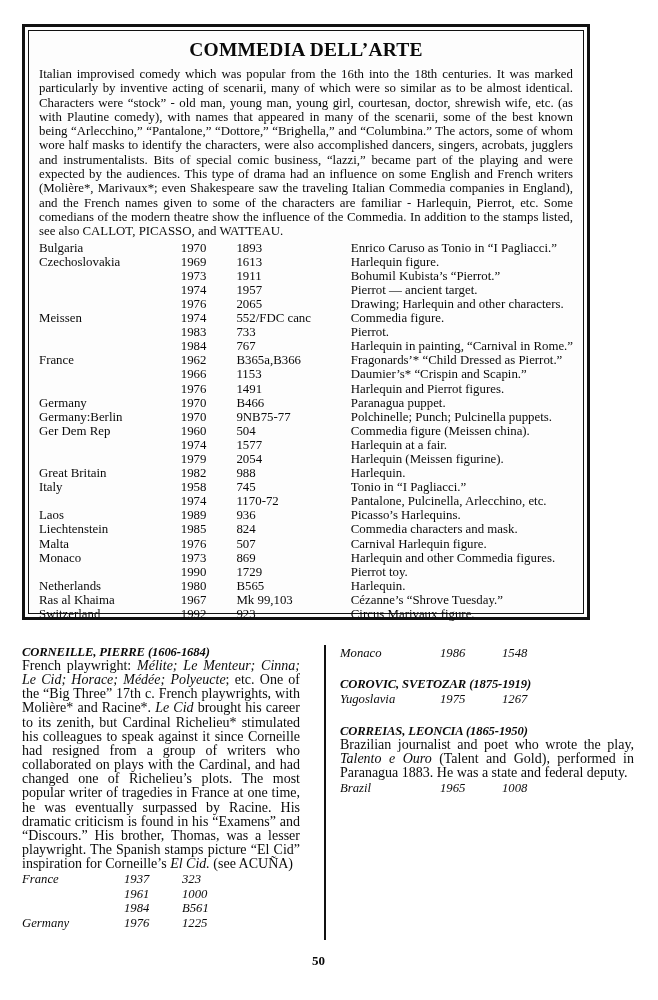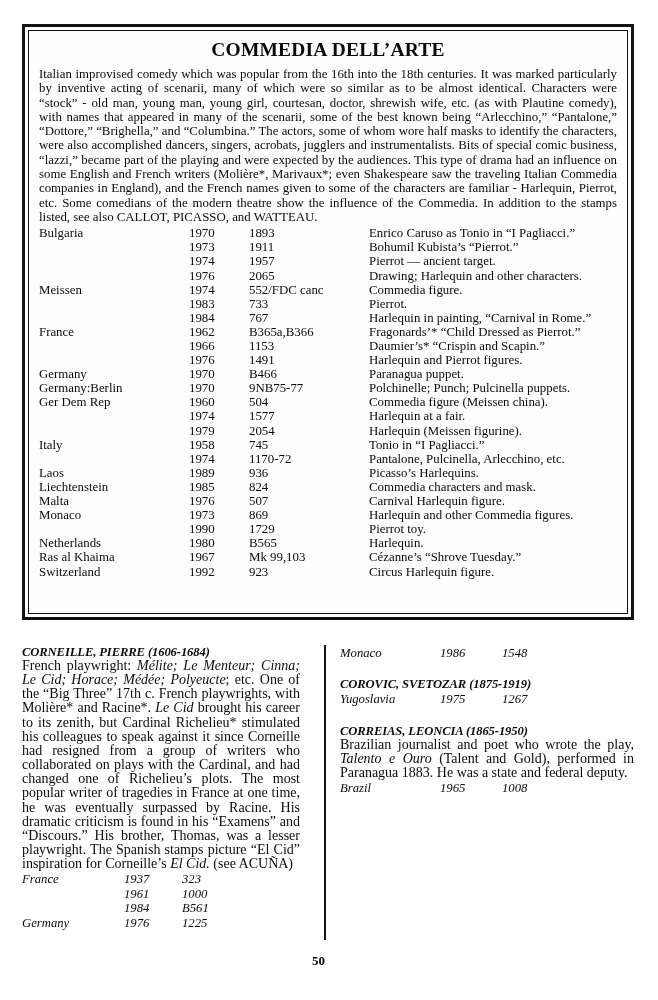--- a/index.html
+++ b/index.html
@@ -14,21 +14,21 @@
     font-family: "Liberation Serif", "DejaVu Serif", serif;
     color: #0a0a0a;
     overflow: hidden;
   }
 
   
   #entry-box {
     position: absolute;
     left: 22px;
     top: 24px;
-    width: 612px;
+    width: 568px;
     height: 596px;
     border: 3px solid #111;
     box-sizing: border-box;
     background: #fdfdfd;
   }
   #entry-box-inner {
     position: absolute;
     left: 3px;
     top: 3px;
     right: 3px;
@@ -162,20 +162,26 @@
 
     <table id="stamp-table">
       <tbody id="stamp-table-body">
           <tr>
             <td class="col-country">Bulgaria</td>
             <td class="col-year">1970</td>
             <td class="col-catalog">1893</td>
             <td class="col-desc">Enrico Caruso as Tonio in “I Pagliacci.”</td>
           </tr>
           <tr>
+            <td class="col-country">Czechoslovakia</td>
+            <td class="col-year">1969</td>
+            <td class="col-catalog">1613</td>
+            <td class="col-desc">Harlequin figure.</td>
+          </tr>
+          <tr>
             <td class="col-country"></td>
             <td class="col-year">1973</td>
             <td class="col-catalog">1911</td>
             <td class="col-desc">Bohumil Kubista’s “Pierrot.”</td>
           </tr>
           <tr>
             <td class="col-country"></td>
             <td class="col-year">1974</td>
             <td class="col-catalog">1957</td>
             <td class="col-desc">Pierrot — ancient target.</td>
@@ -246,20 +252,26 @@
             <td class="col-catalog">1577</td>
             <td class="col-desc">Harlequin at a fair.</td>
           </tr>
           <tr>
             <td class="col-country"></td>
             <td class="col-year">1979</td>
             <td class="col-catalog">2054</td>
             <td class="col-desc">Harlequin (Meissen figurine).</td>
           </tr>
           <tr>
+            <td class="col-country">Great Britain</td>
+            <td class="col-year">1982</td>
+            <td class="col-catalog">988</td>
+            <td class="col-desc">Harlequin.</td>
+          </tr>
+          <tr>
             <td class="col-country">Italy</td>
             <td class="col-year">1958</td>
             <td class="col-catalog">745</td>
             <td class="col-desc">Tonio in “I Pagliacci.”</td>
           </tr>
           <tr>
             <td class="col-country"></td>
             <td class="col-year">1974</td>
             <td class="col-catalog">1170-72</td>
             <td class="col-desc">Pantalone, Pulcinella, Arlecchino, etc.</td>
@@ -303,21 +315,21 @@
           <tr>
             <td class="col-country">Ras al Khaima</td>
             <td class="col-year">1967</td>
             <td class="col-catalog">Mk 99,103</td>
             <td class="col-desc">Cézanne’s “Shrove Tuesday.”</td>
           </tr>
           <tr>
             <td class="col-country">Switzerland</td>
             <td class="col-year">1992</td>
             <td class="col-catalog">923</td>
-            <td class="col-desc">Circus Harlequin figure.</td>
+            <td class="col-desc">Circus Marivaux figure.</td>
           </tr>
         </tbody>
     </table>
 
   </div>
 </div>
 
 <div id="lower">
 
   <div id="column-divider"></div>

